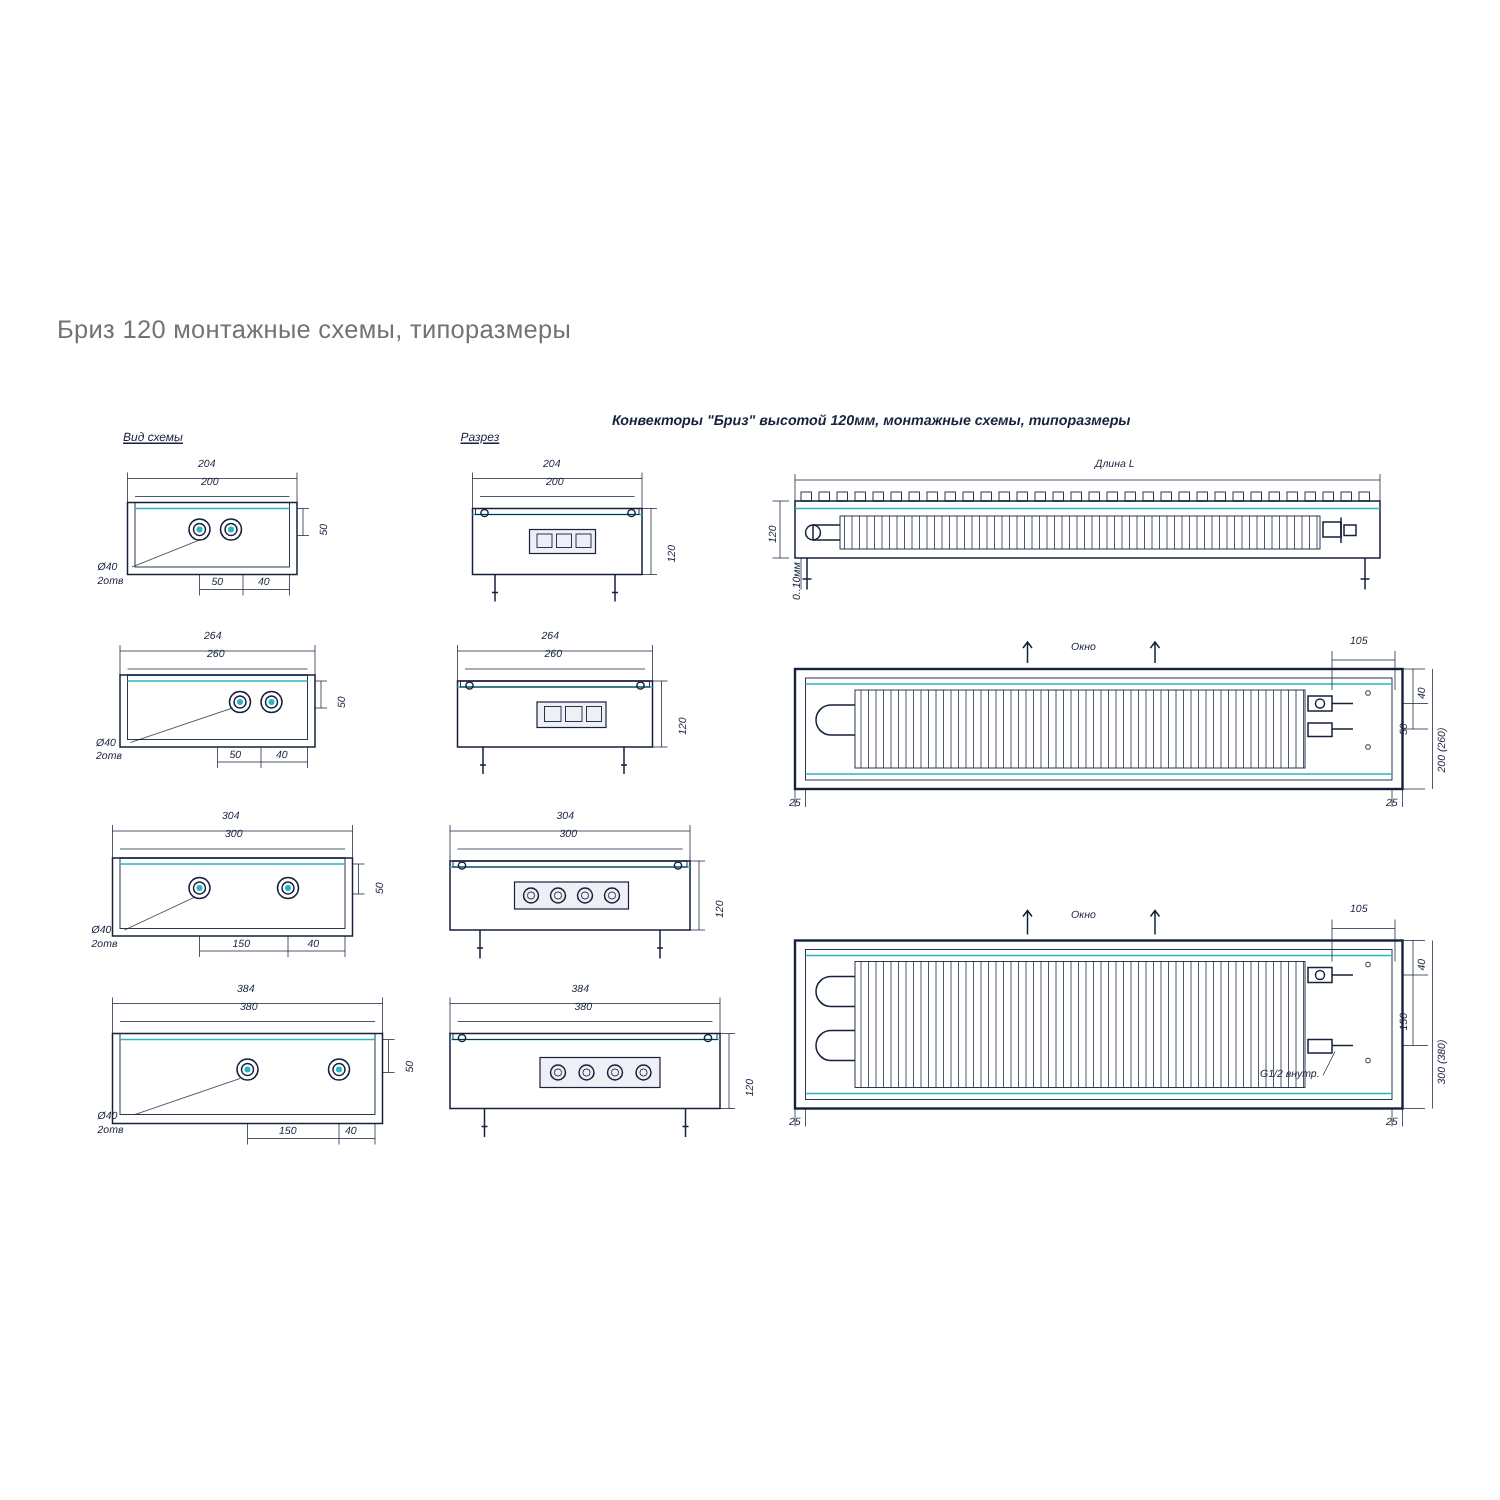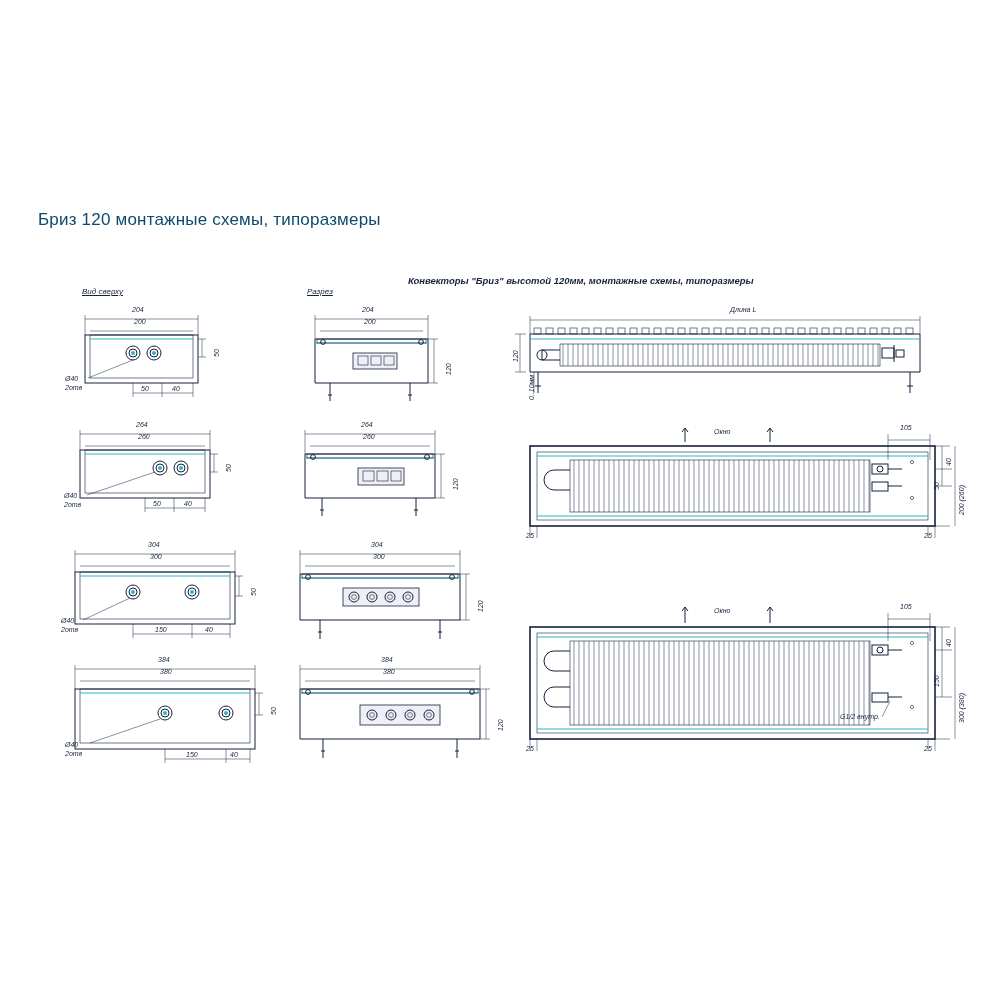--- a/index.html
+++ b/index.html
@@ -1,17 +1,17 @@
 <!DOCTYPE html>
 <html><head>
 <meta charset="utf-8">
 <style>
   html,body{margin:0;padding:0;background:#ffffff;}
   body{width:1000px;height:1000px;position:relative;font-family:"Liberation Sans",sans-serif;overflow:hidden;}
-  .page-title{position:absolute;left:38px;top:210px;font-size:17px;color:#0c4a6e;letter-spacing:.2px;}
+  .page-title{position:absolute;left:38px;top:210px;font-size:17px;color:#737373;letter-spacing:.2px;}
   .sheet{position:absolute;left:30px;top:265px;width:940px;height:520px;}
   .dgm-title{position:absolute;left:378px;top:10px;font-size:9.5px;font-style:italic;font-weight:bold;color:#16213c;white-space:nowrap;}
   .sec-label{position:absolute;font-size:8px;font-style:italic;color:#16213c;text-decoration:underline;white-space:nowrap;}
   .dim{position:absolute;font-size:7px;font-style:italic;color:#16213c;white-space:nowrap;}
   .dim.v{transform:rotate(-90deg);transform-origin:left top;}
   .blk{position:absolute;}
   svg{display:block;overflow:visible;}
   .ln{stroke:#16213c;stroke-width:1;fill:none;}
   .ln2{stroke:#16213c;stroke-width:1.6;fill:none;}
   .thin{stroke:#16213c;stroke-width:.6;fill:none;}
@@ -24,21 +24,21 @@
 </style>
 </head>
 <body>
 
 <div class="page-title">Бриз 120 монтажные схемы, типоразмеры</div>
 
 <div class="sheet">
 
   <div class="dgm-title">Конвекторы "Бриз" высотой 120мм, монтажные схемы, типоразмеры</div>
 
-  <div class="sec-label" style="left:52px;top:22px;">Вид сверху</div>
+  <div class="sec-label" style="left:52px;top:22px;">Вид схемы</div>
   <div class="sec-label" style="left:277px;top:22px;">Разрез</div>
 
   <div class="blk" style="left:20px;top:40px;">
     <svg width="200" height="105">
 
       <line class="dimline" x1="35" y1="14" x2="148" y2="14"></line>
       <line class="dimline" x1="35" y1="10" x2="35" y2="30"></line>
       <line class="dimline" x1="148" y1="10" x2="148" y2="30"></line>
 
       <line class="dimline" x1="40" y1="26" x2="143" y2="26"></line>

